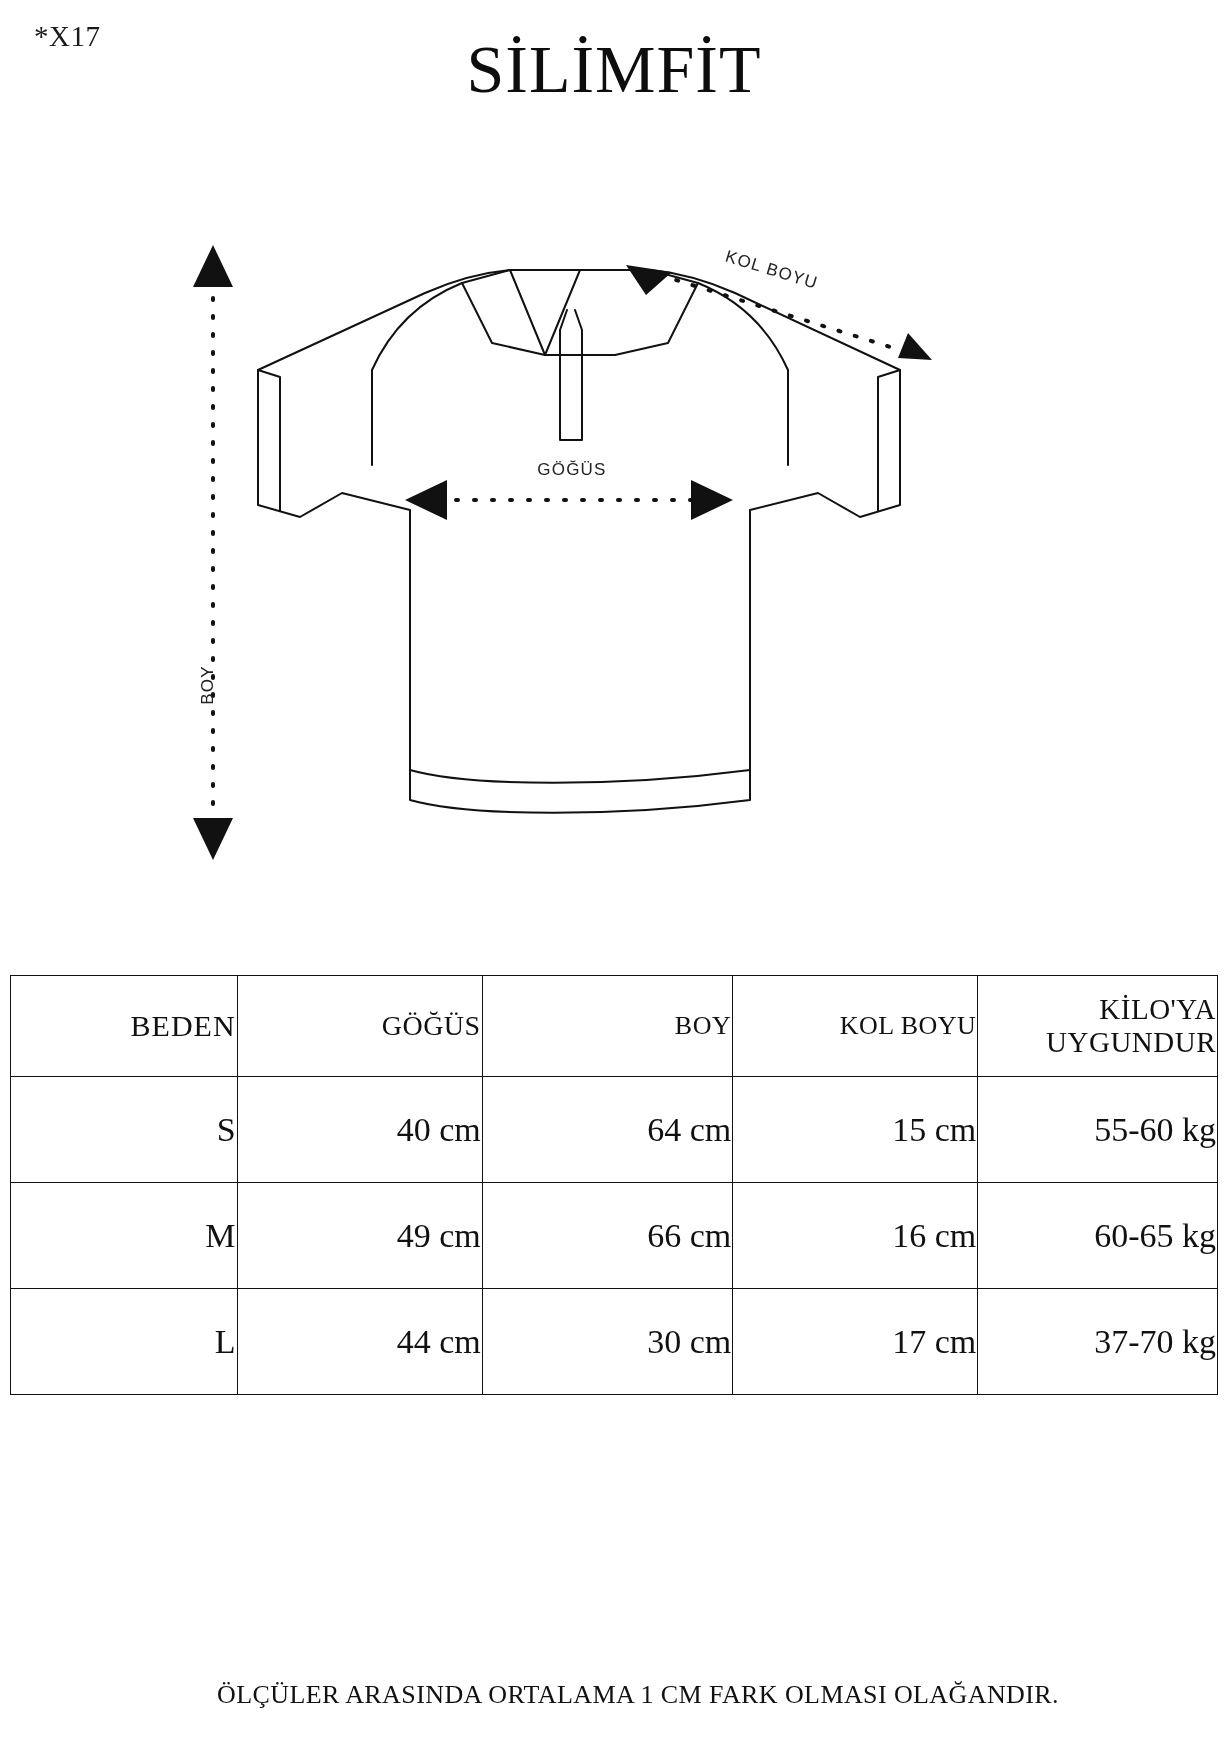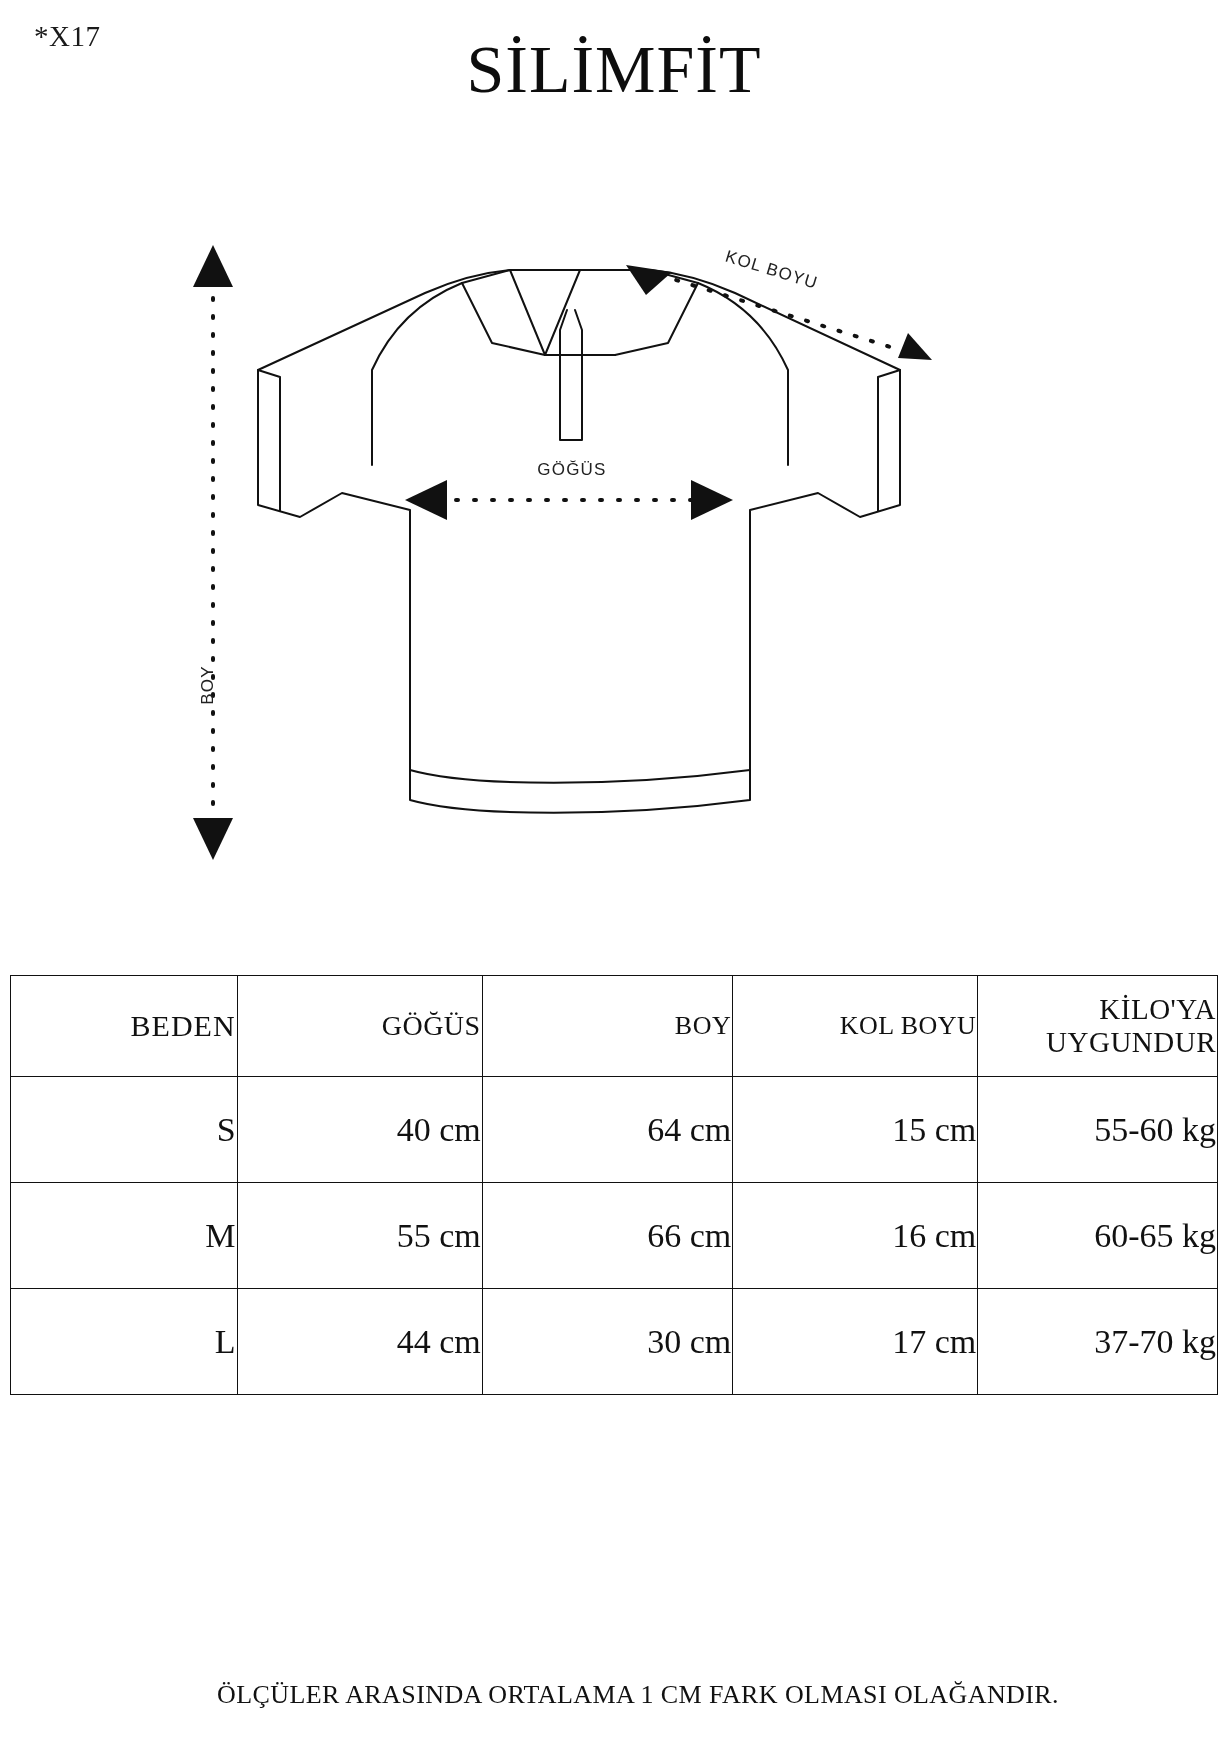--- a/index.html
+++ b/index.html
@@ -208,21 +208,21 @@
     <tbody>
       <tr>
         <td class="size-cell">S</td>
         <td class="val-cell">40 cm</td>
         <td class="val-cell">64 cm</td>
         <td class="val-cell">15  cm</td>
         <td class="val-cell">55-60 kg</td>
       </tr>
       <tr>
         <td class="size-cell">M</td>
-        <td class="val-cell">55 cm</td>
+        <td class="val-cell">49 cm</td>
         <td class="val-cell">66 cm</td>
         <td class="val-cell">16 cm</td>
         <td class="val-cell">60-65 kg</td>
       </tr>
       <tr>
         <td class="size-cell">L</td>
         <td class="val-cell">44 cm</td>
         <td class="val-cell">30 cm</td>
         <td class="val-cell">17 cm</td>
         <td class="val-cell">37-70 kg</td>

